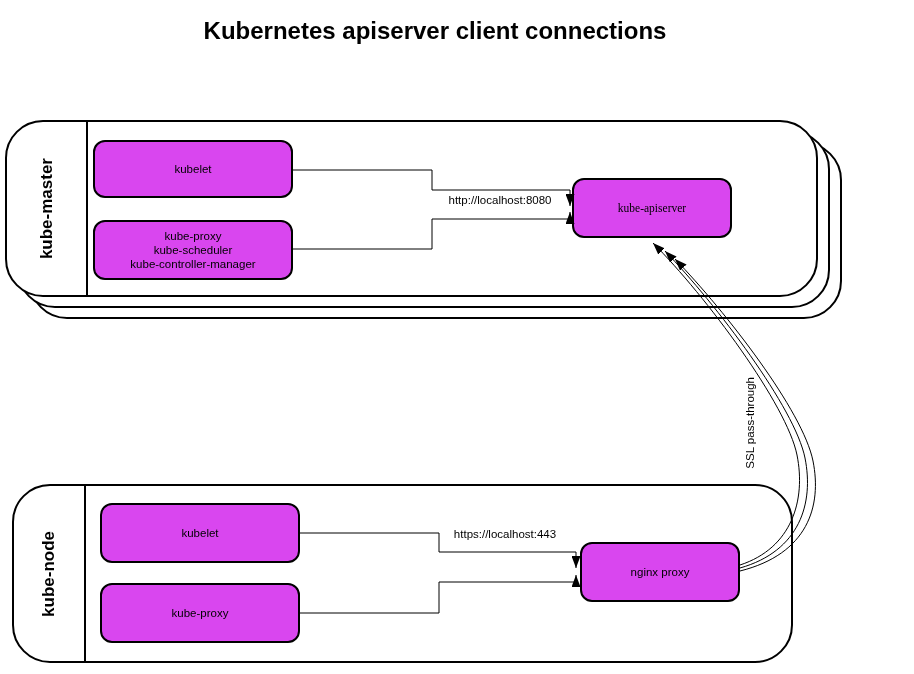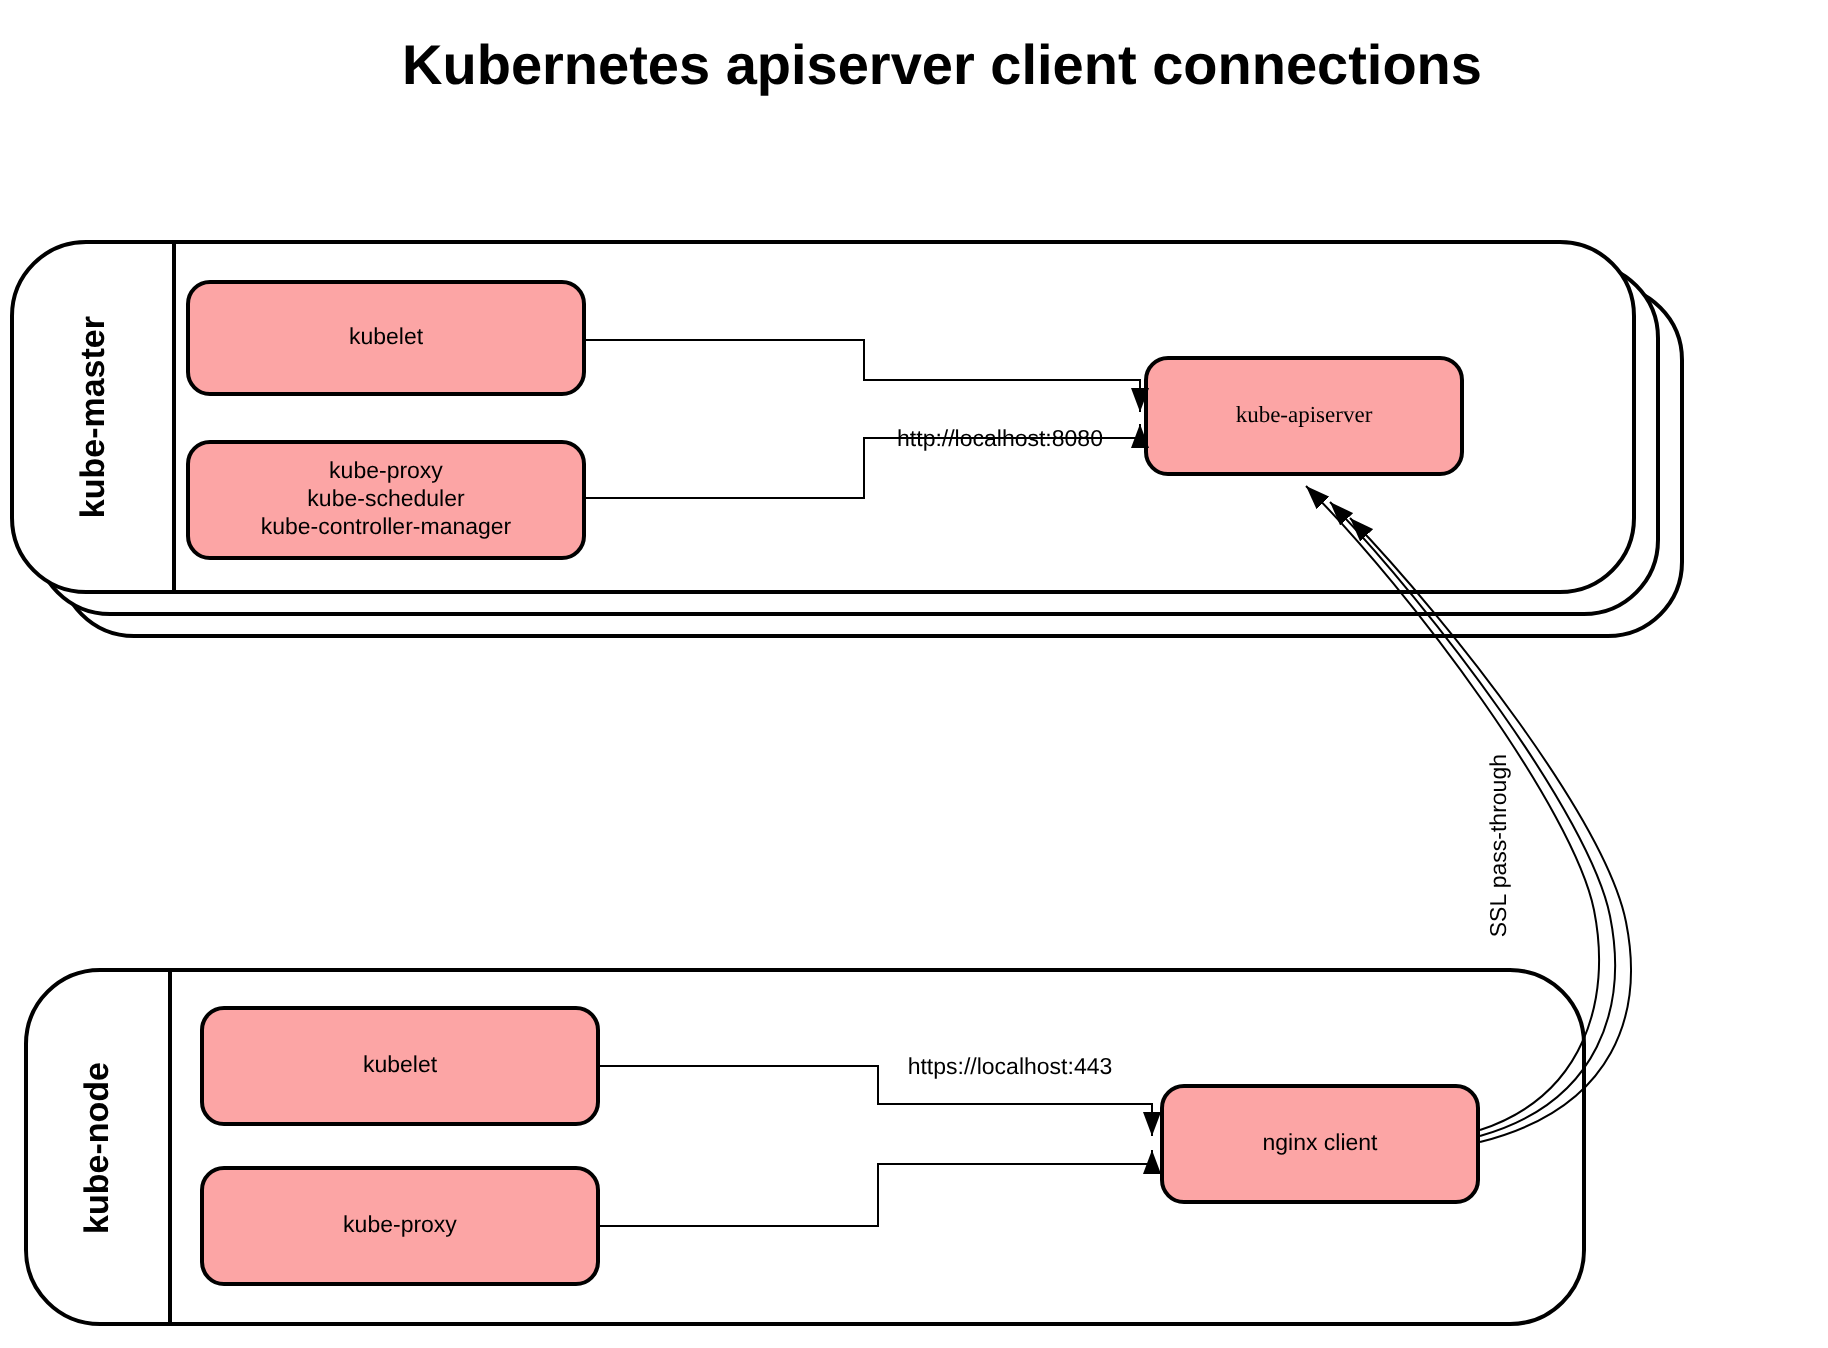--- a/index.html
+++ b/index.html
@@ -2,37 +2,37 @@
 <html><head>
 <meta charset="utf-8">
 <style>
   html, body { margin:0; padding:0; background:#ffffff; }
   .canvas {
     position:relative; width:914px; height:674px; background:#ffffff;
     font-family:"Liberation Sans", sans-serif; color:#000; overflow:hidden;
   }
   .title {
     position:absolute; left:0; top:17px; width:870px; text-align:center;
-    font-size:28px; font-weight:bold;margin-left:36px;
+    font-size:24px; font-weight:bold;
   }
   .layer, .container {
     position:absolute; background:#fff; border:2px solid #000;
     border-radius:38px; box-sizing:border-box;
   }
   .vstrip {
     position:absolute; left:0; top:0; bottom:0;
     display:flex; align-items:center; justify-content:center;
     border-right:2px solid #000;
   }
   .vlabel {
     writing-mode:vertical-rl; transform:rotate(180deg);
     font-weight:bold; font-size:17px; white-space:nowrap;
   }
   .nbox {
-    position:absolute; background:#fca5a5; border:2px solid #000; border-radius:12px;
+    position:absolute; background:#d946ef; border:2px solid #000; border-radius:12px;
     box-sizing:border-box; display:flex; flex-direction:column;
     align-items:center; justify-content:center;
     font-size:11.5px; line-height:14px; text-align:center;
   }
   .conn-label {
     position:absolute; font-size:11.5px; text-align:center; white-space:nowrap;
   }
   .ssl-label {
     position:absolute; display:flex; align-items:center; justify-content:center;
   }
@@ -80,24 +80,24 @@
 
   <div class="nbox" style="left:100px; top:503px; width:200px; height:60px;">
     <span>kubelet</span>
   </div>
 
   <div class="nbox" style="left:100px; top:583px; width:200px; height:60px;">
     <span>kube-proxy</span>
   </div>
 
   <div class="nbox" style="left:580px; top:542px; width:160px; height:60px;">
-    <span>nginx client</span>
+    <span>nginx proxy</span>
   </div>
 
-  <div class="conn-label" style="left:438px; top:194px; width:124px;margin-top:20px;">http://localhost:8080</div>
+  <div class="conn-label" style="left:438px; top:194px; width:124px;">http://localhost:8080</div>
 
   <div class="conn-label" style="left:443px; top:528px; width:124px;">https://localhost:443</div>
 
   <div class="ssl-label" style="left:738px; top:370px; width:24px; height:105px;">
     <span>SSL pass-through</span>
   </div>
 
   <svg class="overlay" width="914" height="674" viewBox="0 0 914 674">
     <defs>
       <marker id="arr" markerUnits="userSpaceOnUse" markerWidth="13" markerHeight="9" refX="12" refY="4.5" orient="auto">

